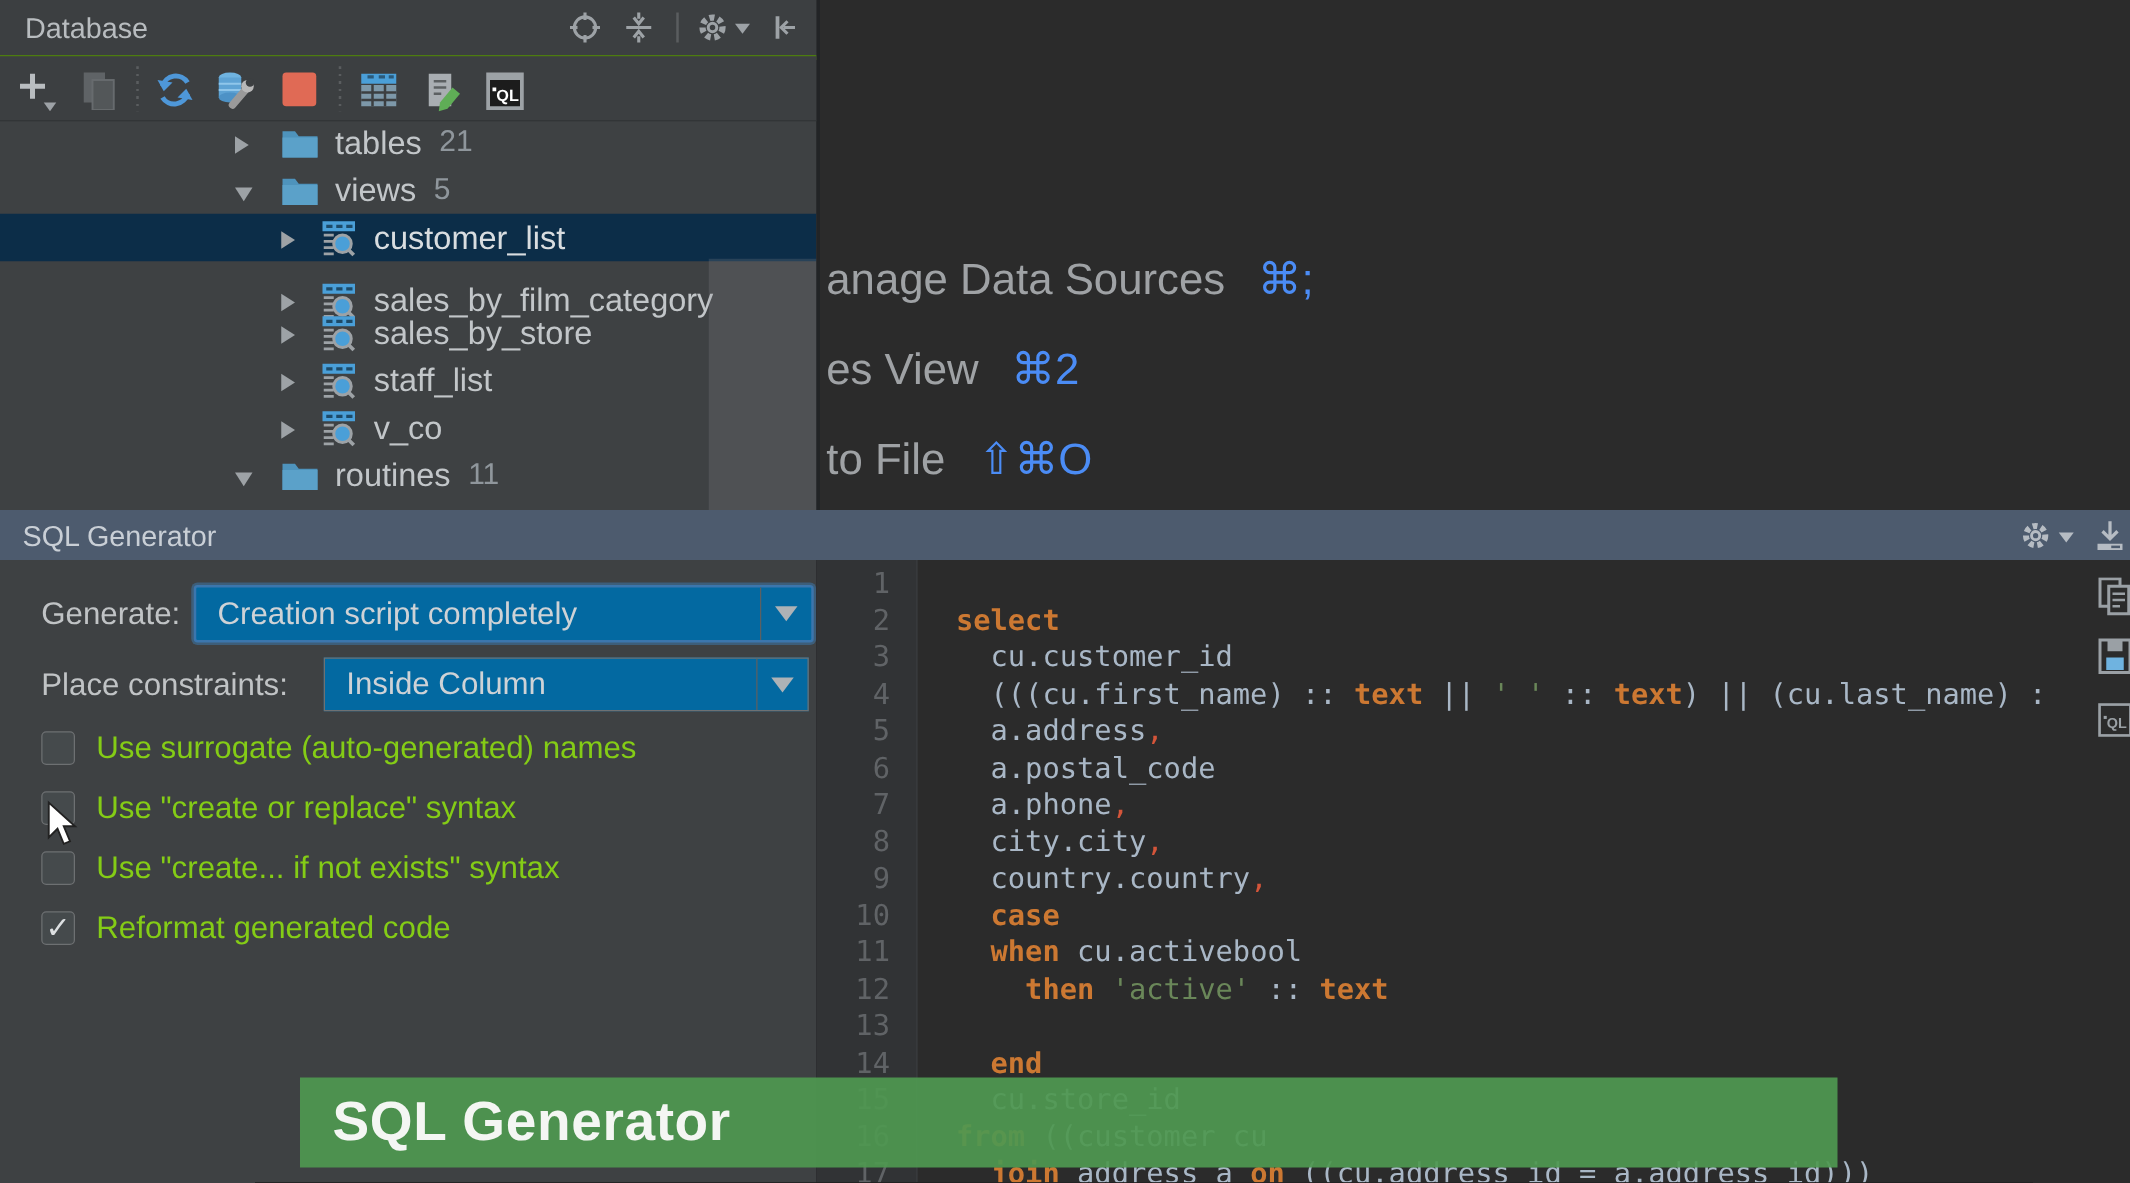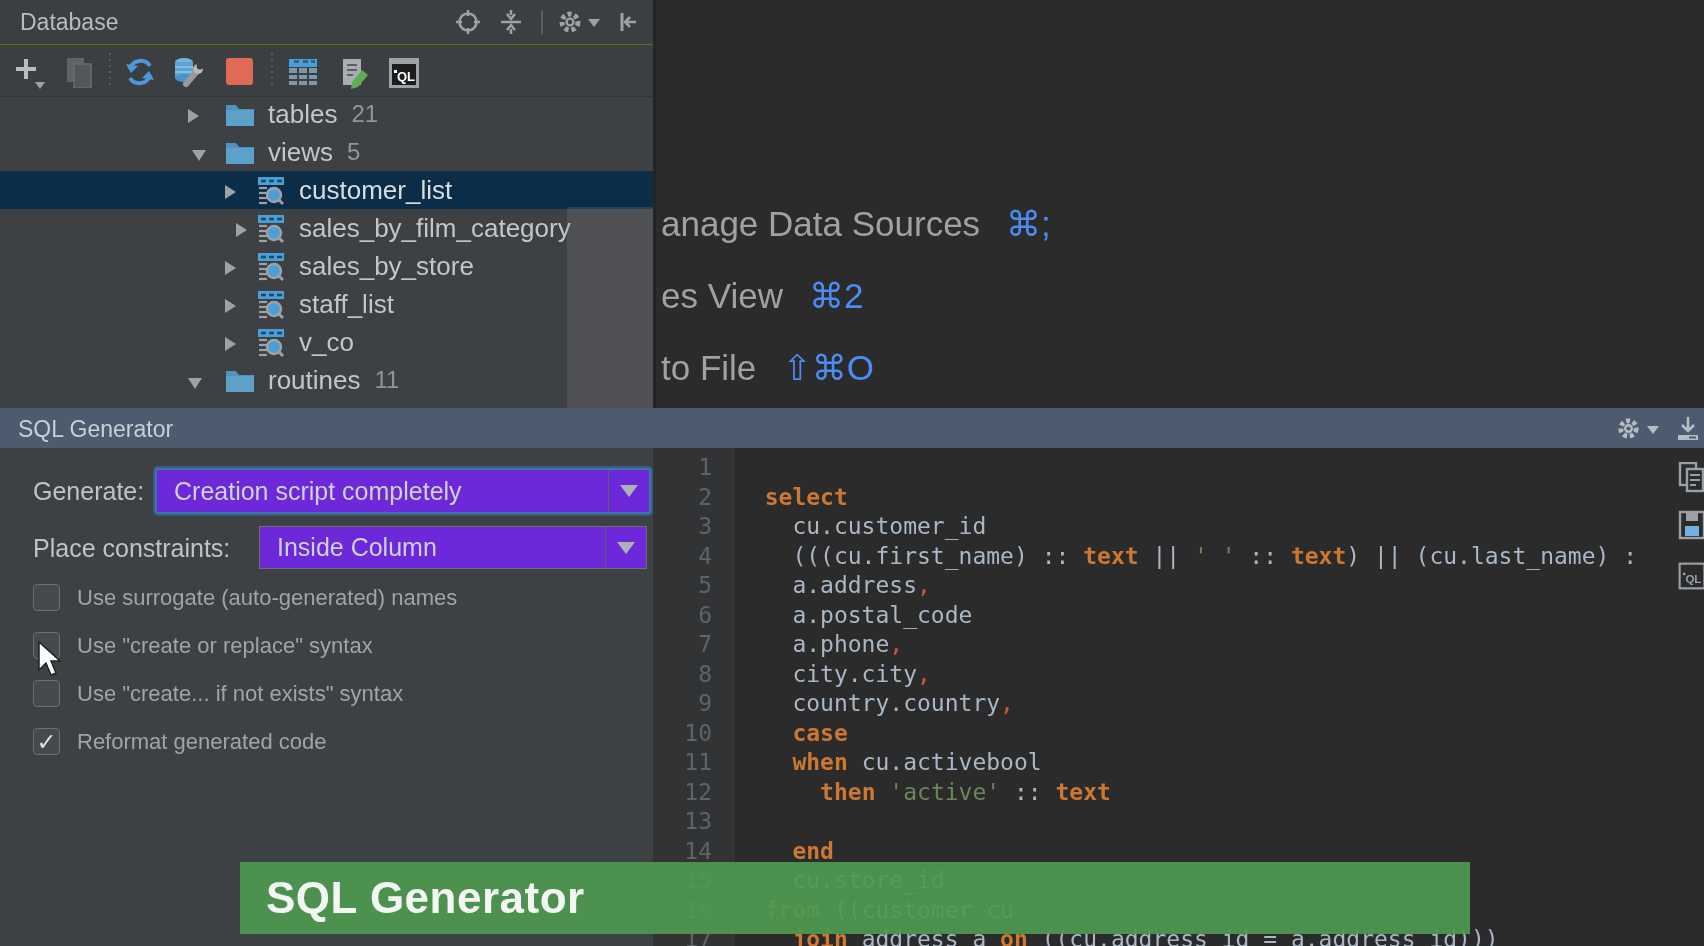--- a/index.html
+++ b/index.html
@@ -26,30 +26,30 @@
   
   #backdrop{left:653px;top:0;width:1051px;height:408px;background:#2b2b2b;border-left:3px solid #222426;}
   .menu-item{left:5px;white-space:nowrap;font-size:35px;color:#9fa2a5;}
   .menu-key{color:#4b8cf5;margin-left:26px;}
   
   #sg-bar{left:0;top:408px;width:1704px;height:40px;background:#4d5b6e;border-bottom:1px solid #2a2f37;}
   #sg-title{left:18px;top:8px;font-size:23px;color:#c9cfd6;}
   
   #options{left:0;top:448px;width:653px;height:498px;background:#3e4143;}
   .opt-label{font-size:25px;color:#c0c3c5;}
-  .combo{background:#6d28d9;display:flex;align-items:center;}
+  .combo{background:#0369a1;display:flex;align-items:center;}
   .combo .val{font-size:25px;color:#ced2d6;padding-left:17px;flex:1;white-space:nowrap;}
   .combo .arrow-zone{width:40px;align-self:stretch;border-left:1px solid #5c6062;display:flex;align-items:center;justify-content:center;}
   .combo .arr{width:0;height:0;border-left:9px solid transparent;border-right:9px solid transparent;border-top:12px solid #adb2b6;}
   .combo.focused{border:2px solid #3c76ad;box-shadow:0 0 0 2px rgba(60,130,190,.45);border-radius:3px;}
   .combo.normal{border:1px solid #6e7173;}
   .chk-row{left:33px;display:flex;align-items:center;}
   .chk-box{width:25px;height:25px;border:1px solid #6d7072;border-radius:4px;background:#454a4c;
            display:flex;align-items:center;justify-content:center;color:#dcdfe1;font-size:24px;font-weight:bold;}
-  .chk-label{margin-left:17px;font-size:22px;color:#a3a3a3;white-space:nowrap;}
+  .chk-label{margin-left:17px;font-size:25px;color:#84cc16;white-space:nowrap;}
   
   #editor{left:653px;top:448px;width:1051px;height:498px;background:#2b2b2b;overflow:hidden;}
   #gutter{left:0;top:0;width:80px;height:498px;background:#313335;border-right:1px solid #3a3d3f;}
   .code-row{left:0;width:1400px;height:30px;line-height:30px;white-space:pre;
             font-family:"DejaVu Sans Mono",monospace;font-size:23px;}
   .lnum{position:absolute;left:0;width:59px;text-align:right;color:#606366;}
   .ctext{position:absolute;left:84px;color:#a9b7c6;}
   .tk-k{color:#cc7832;font-weight:bold;}
   .tk-i{color:#a9b7c6;}
   .tk-s{color:#6a8759;}
@@ -185,21 +185,21 @@
           <span style="display: inline-block; width: 22px; margin-left: 188px;"><span class="tri collapsed"></span></span>
           <span style="display: inline-block; margin-left: 14px; margin-right: 12px;">
             <svg width="32" height="27" viewBox="0 0 32 27">
               <path d="M2 4 h10 l3 4 h15 v17 h-28 z" fill="#4e93bc"></path>
               <path d="M2 9 h28 v16 h-28 z" fill="#5ba1c9"></path>
             </svg>
           </span>
           <span>tables</span>
           <span class="tree-count">21</span>
         </div>
-        <div class="abs tree-row" style="top: 37px; text-align: center;">
+        <div class="abs tree-row" style="top: 37px;">
           <span style="display: inline-block; width: 22px; margin-left: 188px;"><span class="tri expanded"></span></span>
           <span style="display: inline-block; margin-left: 14px; margin-right: 12px;">
             <svg width="32" height="27" viewBox="0 0 32 27">
               <path d="M2 4 h10 l3 4 h15 v17 h-28 z" fill="#4e93bc"></path>
               <path d="M2 9 h28 v16 h-28 z" fill="#5ba1c9"></path>
             </svg>
           </span>
           <span>views</span>
           <span class="tree-count">5</span>
         </div>
@@ -214,21 +214,21 @@
               <line x1="4" y1="14" x2="12" y2="14" stroke="#9da2a6" stroke-width="2.2"></line>
               <line x1="4" y1="19" x2="12" y2="19" stroke="#9da2a6" stroke-width="2.2"></line>
               <line x1="4" y1="24" x2="12" y2="24" stroke="#9da2a6" stroke-width="2.2"></line>
               <line x1="4" y1="29" x2="12" y2="29" stroke="#9da2a6" stroke-width="2.2"></line>
               <circle cx="19" cy="21" r="7" fill="#4a9fd8" stroke="#9da2a6" stroke-width="2.4"></circle>
               <line x1="24" y1="26" x2="28" y2="30" stroke="#9da2a6" stroke-width="3"></line>
             </svg>
           </span>
           <span>customer_list</span>
         </div>
-        <div class="abs tree-row" style="top: 113px; text-align: right;">
+        <div class="abs tree-row" style="top: 125px;">
           <span style="display: inline-block; width: 22px; margin-left: 225px;"><span class="tri collapsed"></span></span>
           <span style="display: inline-block; margin-left: 8px; margin-right: 12px;">
             <svg width="32" height="32" viewBox="0 0 32 32">
               <rect x="3" y="3" width="26" height="8" fill="#4a9fd8"></rect>
               <line x1="6" y1="7" x2="11" y2="7" stroke="#1d4a68" stroke-width="2.6"></line>
               <line x1="14" y1="7" x2="19" y2="7" stroke="#1d4a68" stroke-width="2.6"></line>
               <line x1="22" y1="7" x2="27" y2="7" stroke="#1d4a68" stroke-width="2.6"></line>
               <line x1="4" y1="14" x2="12" y2="14" stroke="#9da2a6" stroke-width="2.2"></line>
               <line x1="4" y1="19" x2="12" y2="19" stroke="#9da2a6" stroke-width="2.2"></line>
               <line x1="4" y1="24" x2="12" y2="24" stroke="#9da2a6" stroke-width="2.2"></line>

